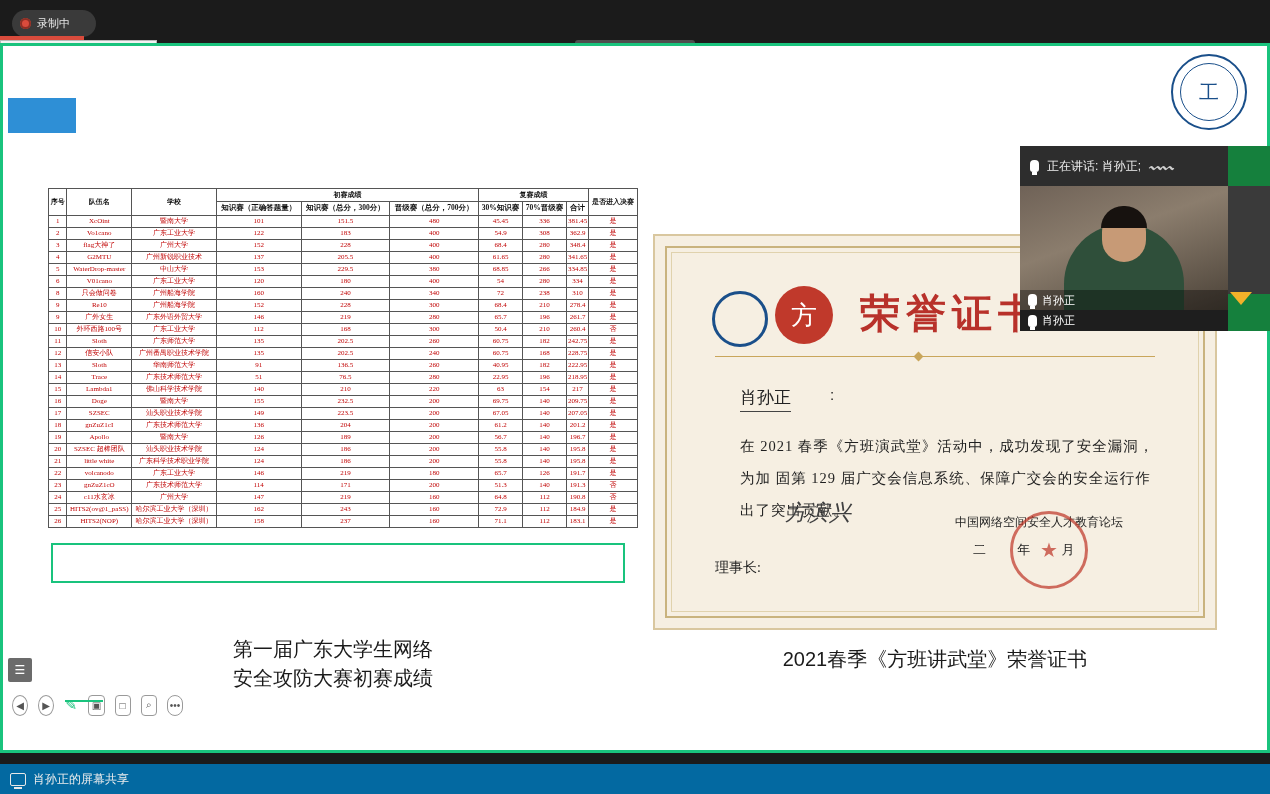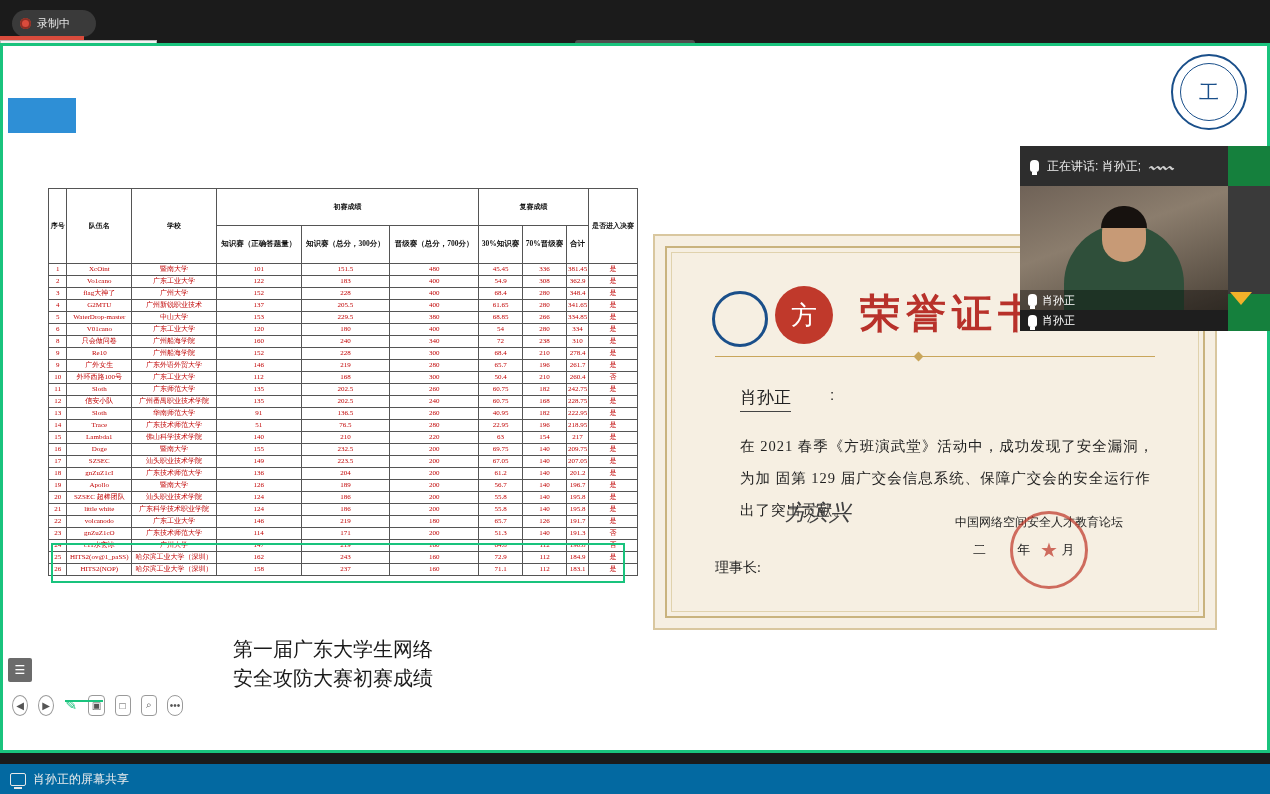--- a/index.html
+++ b/index.html
@@ -73,21 +73,21 @@
 
   
   .tablewrap{
     position:absolute;left:45px;top:142px;width:590px;height:400px;background:#fff;
   }
   table.score{
     border-collapse:collapse;width:590px;font-size:7px;color:#c00000;
     font-family:"Liberation Serif","DejaVu Serif",serif;
   }
   table.score th,table.score td{border:1px solid #555;text-align:center;padding:0;height:11px;line-height:11px;}
-  table.score thead th{color:#111;font-size:7.5px;height:auto;padding:14px 1px;line-height:1.15;}
+  table.score thead th{color:#111;font-size:7.5px;height:auto;padding:2px 1px;line-height:1.15;}
   table.score thead tr.grp th{font-size:7px;color:#111;}
   table.score td.school{font-size:7px;}
   .hl-box{
     position:absolute;left:48px;top:497px;width:574px;height:40px;
     border:2px solid #19c37d;box-sizing:border-box;pointer-events:none;
   }
   .caption1{
     position:absolute;left:200px;top:560px;width:260px;text-align:center;
     font-size:20px;color:#1a1a1a;line-height:1.45;margin-top:29px;
   }
@@ -620,20 +620,21 @@
     <div class="cert-rule"></div>
     <div class="cert-name">肖孙正</div>
     <div class="cert-colon">:</div>
     <div class="cert-p1">在 2021 春季《方班演武堂》活动中，成功发现了安全漏洞，为加 固第 129 届广交会信息系统、保障广交会的安全运行作出了突出贡献。</div>
     <div class="cert-sign-label">理事长:</div>
     <div class="cert-sign">方滨兴</div>
     <div class="cert-org">中国网络空间安全人才教育论坛</div>
     <div class="cert-date">二 年 月</div>
     <div class="cert-seal"></div>
   </div>
+  <div class="caption2">2021春季《方班讲武堂》荣誉证书</div>
 
   <div class="side-btn">☰</div>
 
   <div class="anno">
     <span class="b" style="border-radius:50%;">◀</span>
     <span class="b" style="border-radius:50%;">▶</span>
     <span class="b pen">✎</span>
     <span class="b">▣</span>
     <span class="b">□</span>
     <span class="b">⌕</span>

